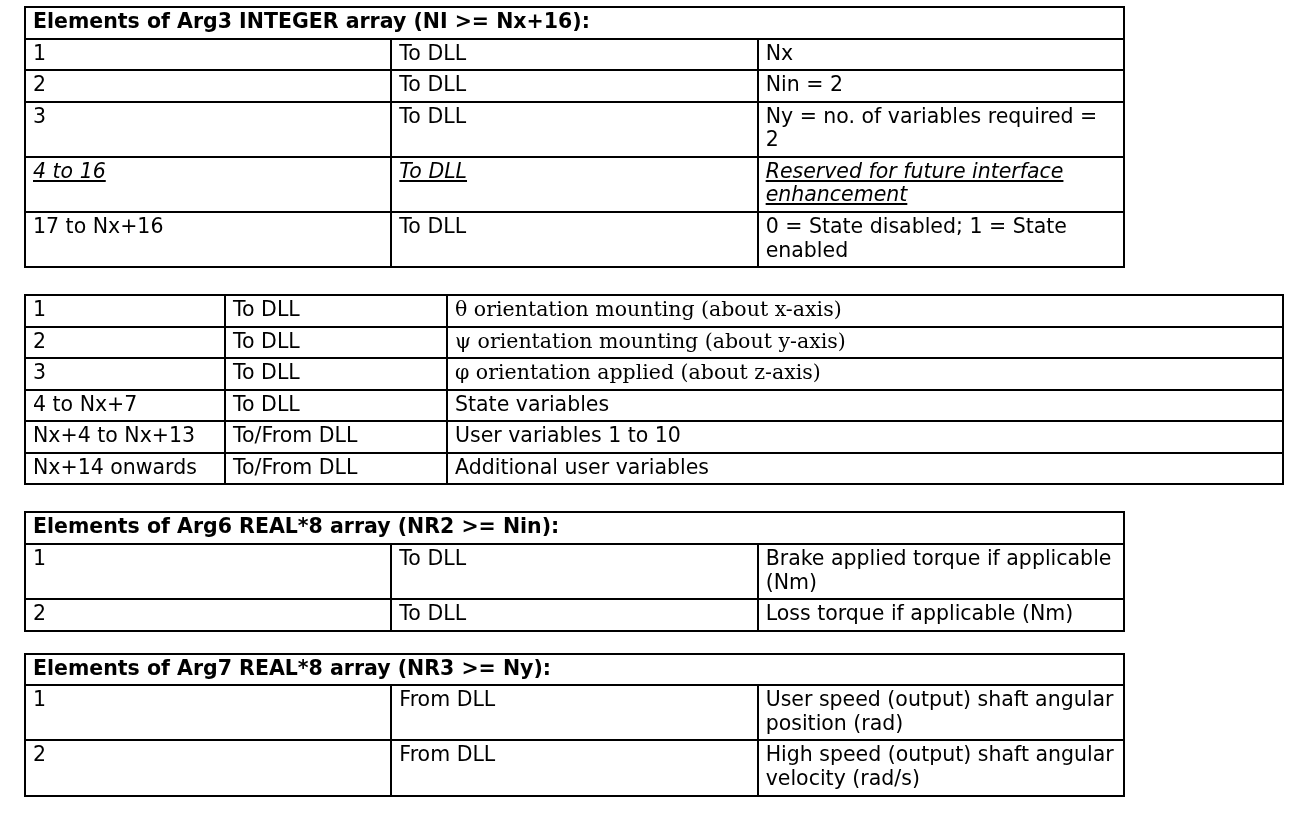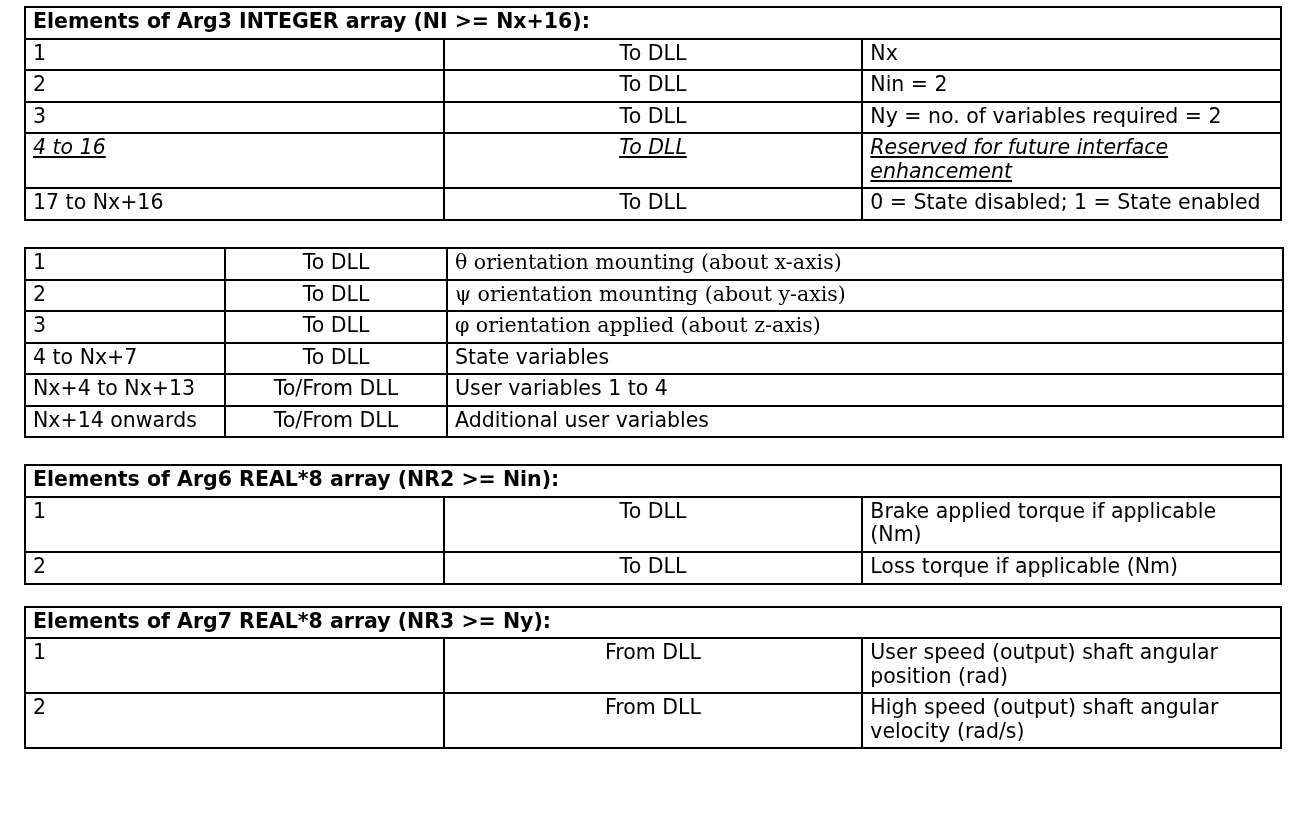--- a/index.html
+++ b/index.html
@@ -14,34 +14,34 @@
     height: 831px;
     overflow: hidden;
   }
   .page {
     padding: 6px 12px 0 24px;
     box-sizing: border-box;
     width: 1305px;
   }
   table.tbl {
     border-collapse: collapse;
-    width: 1258px;
+    width: 1101px;
     table-layout: fixed;
   }
   table.tbl td {
     border: 2px solid #000000;
     padding: 2px 7px 4px 7px;
     font-size: 20.5px;
     line-height: 1.15;
     vertical-align: top;
     height: 28px;
     box-sizing: border-box;
   }
   td.c0 { width: 200px; }
-  td.c1 { width: 222px; text-align: center; }
+  td.c1 { width: 222px; }
   td.c2 { width: 836px; }
   td.hdr {
     font-weight: bold;
     font-size: 21px;
   }
   td.italic {
     font-style: italic;
     text-decoration: underline;
   }
   td.serif {
@@ -110,21 +110,21 @@
           <td class="c2 serif">φ orientation applied (about z-axis)</td>
         </tr>
         <tr>
           <td class="c0">4 to Nx+7</td>
           <td class="c1">To DLL</td>
           <td class="c2">State variables</td>
         </tr>
         <tr>
           <td class="c0">Nx+4 to Nx+13</td>
           <td class="c1">To/From DLL</td>
-          <td class="c2">User variables 1 to 4</td>
+          <td class="c2">User variables 1 to 10</td>
         </tr>
         <tr>
           <td class="c0">Nx+14 onwards</td>
           <td class="c1">To/From DLL</td>
           <td class="c2">Additional user variables</td>
         </tr>
       </tbody>
     </table>
     <div class="spacer"></div>
     <table class="tbl">

